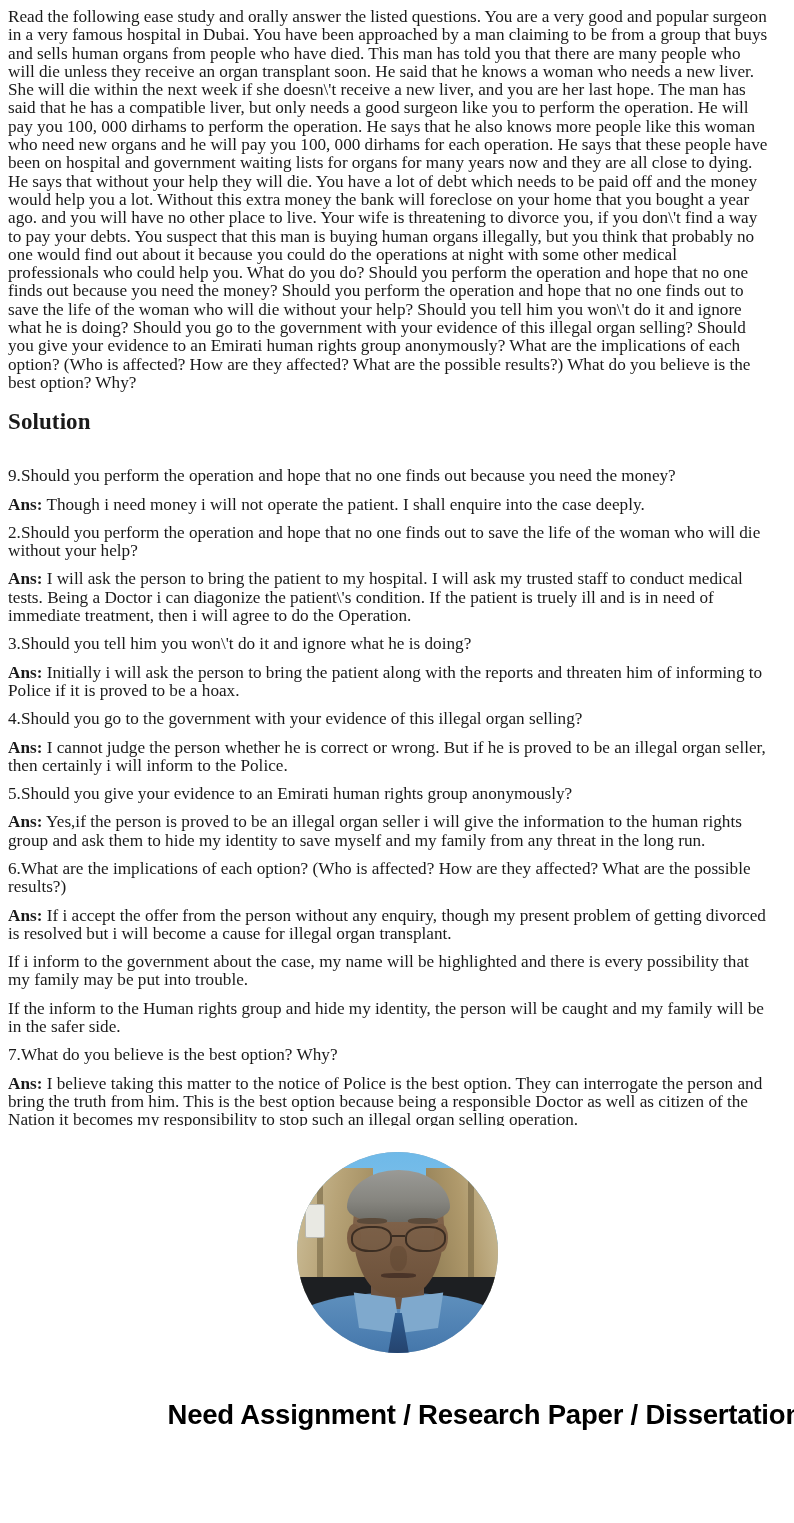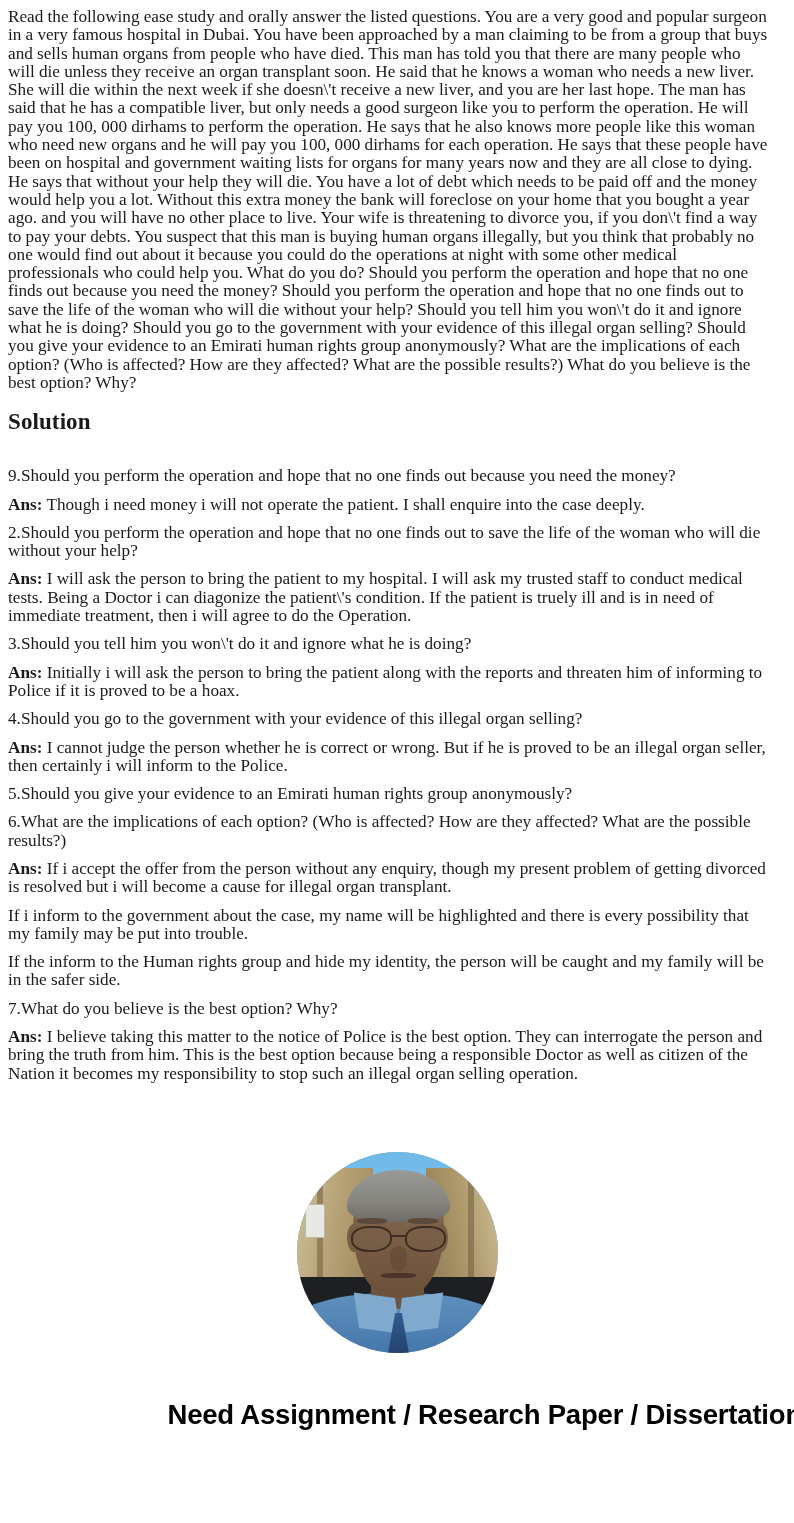--- a/index.html
+++ b/index.html
@@ -290,20 +290,21 @@
   <p class="qline">2.Should you perform the operation and hope that no one finds out to save the life of the woman who will die without your help?</p>
   <p class="aline"><span class="ans-label">Ans:</span> <span>I will ask the person to bring the patient to my hospital. I will ask my trusted staff to conduct medical tests. Being a Doctor i can diagonize the patient\'s condition. If the patient is truely ill and is in need of immediate treatment, then i will agree to do the Operation.</span></p>
 
   <p class="qline">3.Should you tell him you won\'t do it and ignore what he is doing?</p>
   <p class="aline"><span class="ans-label">Ans:</span> <span>Initially i will ask the person to bring the patient along with the reports and threaten him of informing to Police if it is proved to be a hoax.</span></p>
 
   <p class="qline">4.Should you go to the government with your evidence of this illegal organ selling?</p>
   <p class="aline"><span class="ans-label">Ans:</span> <span>I cannot judge the person whether he is correct or wrong. But if he is proved to be an illegal organ seller, then certainly i will inform to the Police.</span></p>
 
   <p class="qline">5.Should you give your evidence to an Emirati human rights group anonymously?</p>
+  <p class="aline"><span class="ans-label">Ans:</span> <span>Yes,if the person is proved to be an illegal organ seller i will give the information to the human rights group and ask them to hide my identity to save myself and my family from any threat in the long run.</span></p>
 
   <p class="qline">6.What are the implications of each option? (Who is affected? How are they affected? What are the possible results?)</p>
   <p class="aline"><span class="ans-label">Ans:</span> <span>If i accept the offer from the person without any enquiry, though my present problem of getting divorced is resolved but i will become a cause for illegal organ transplant.</span></p>
 
   <p class="aline">If i inform to the government about the case, my name will be highlighted and there is every possibility that my family may be put into trouble.</p>
   <p class="aline">If the inform to the Human rights group and hide my identity, the person will be caught and my family will be in the safer side.</p>
 
   <p class="qline">7.What do you believe is the best option? Why?</p>
   <p class="aline"><span class="ans-label">Ans:</span> <span>I believe taking this matter to the notice of Police is the best option. They can interrogate the person and bring the truth from him. This is the best option because being a responsible Doctor as well as citizen of the Nation it becomes my responsibility to stop such an illegal organ selling operation.</span></p>
 

